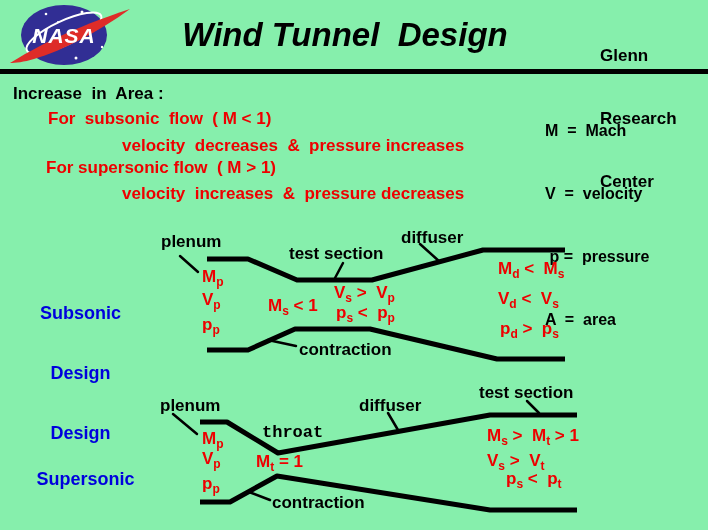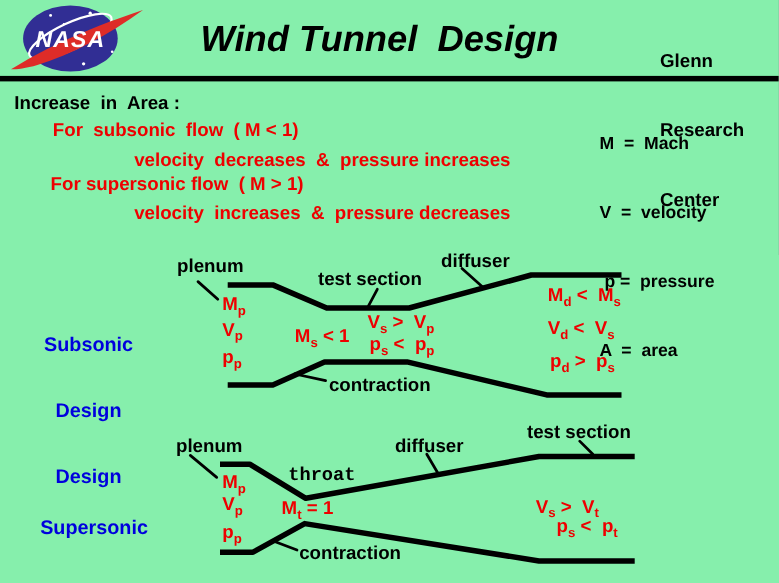--- a/index.html
+++ b/index.html
@@ -128,16 +128,17 @@
   <div class="t k17" style="left:359px;top:396px;">diffuser</div>
   <div class="t k17" style="left:479px;top:383px;">test section</div>
   <div class="t k17" style="left:272px;top:493px;">contraction</div>
 
   <div class="t r17" style="left:202px;top:429px;">M<sub>p</sub></div>
   <div class="t r17" style="left:202px;top:449px;">V<sub>p</sub></div>
   <div class="t r17" style="left:202px;top:474px;">p<sub>p</sub></div>
 
   <div class="t r17" style="left:256px;top:452px;">M<sub>t</sub> = 1</div>
 
+  <div class="t r17" style="left:487px;top:426px;">M<sub>s</sub> &gt;  M<sub>t</sub> &gt; 1</div>
   <div class="t r17" style="left:487px;top:451px;">V<sub>s</sub> &gt;  V<sub>t</sub></div>
   <div class="t r17" style="left:490px;top:469px;margin-left:16px;">p<sub>s</sub> &lt;  p<sub>t</sub></div>
 
 </div>
 
 </body></html>

